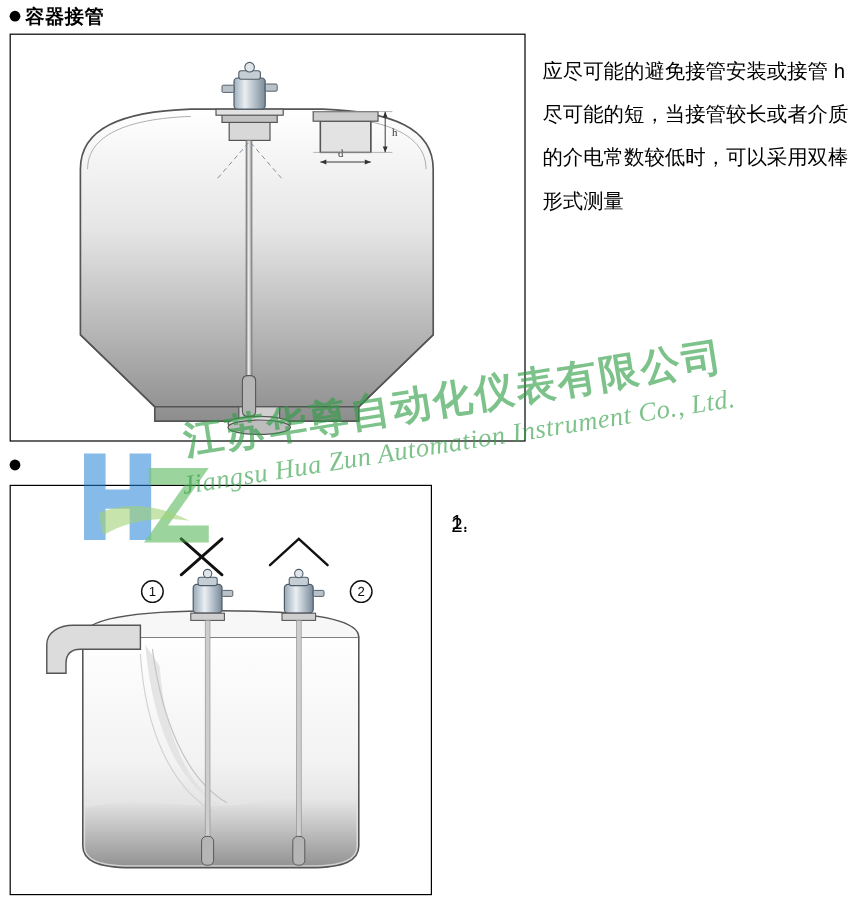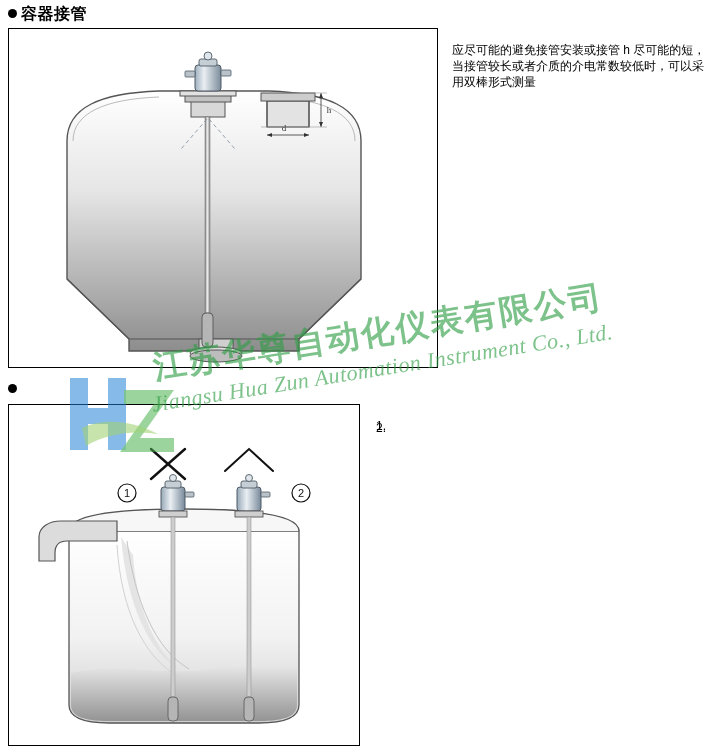--- a/index.html
+++ b/index.html
@@ -48,22 +48,22 @@
     border: 1px solid #000;
     box-sizing: border-box;
     background: #fff;
   }
   #figure-box-1 { left: 8px; top: 28px; width: 430px; height: 340px; }
   #figure-box-2 { left: 8px; top: 404px; width: 352px; height: 342px; }
 
   
   .body-text {
     position: absolute;
-    font-size: 12px;
-    line-height: 16px;
+    font-size: 17px;
+    line-height: 36px;
     color: #000;
   }
   #text-block-1 {
     left: 452px;
     top: 42px;
     width: 258px;
   }
   #text-block-2 {
     left: 376px;
     top: 418px;

